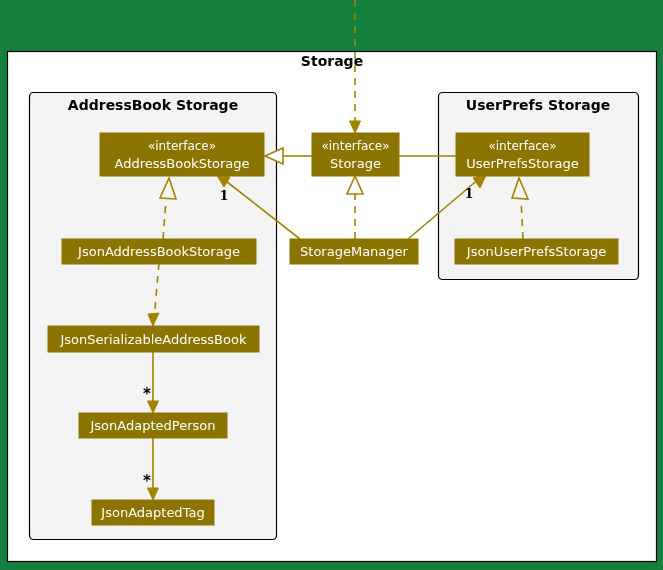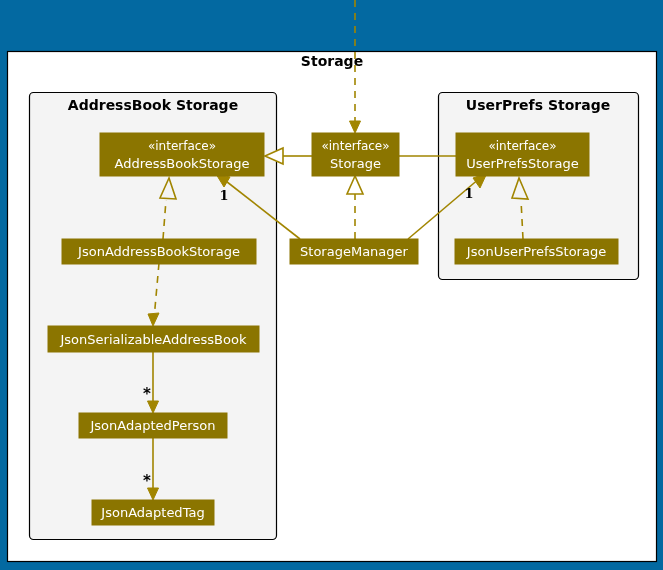--- a/index.html
+++ b/index.html
@@ -4,21 +4,21 @@
 <style>
   html, body {
     margin: 0;
     padding: 0;
     background: #FFFFFF;
   }
   #diagram-root {
     position: relative;
     width: 663px;
     height: 570px;
-    background: #0369a1;
+    background: #15803d;
     font-family: "DejaVu Sans", sans-serif;
     overflow: hidden;
   }
   svg { display: block; }
   text { dominant-baseline: middle; }
   .pkg-rect {
     fill: #FFFFFF;
     stroke: #000000;
     stroke-width: 1.2;
   }

